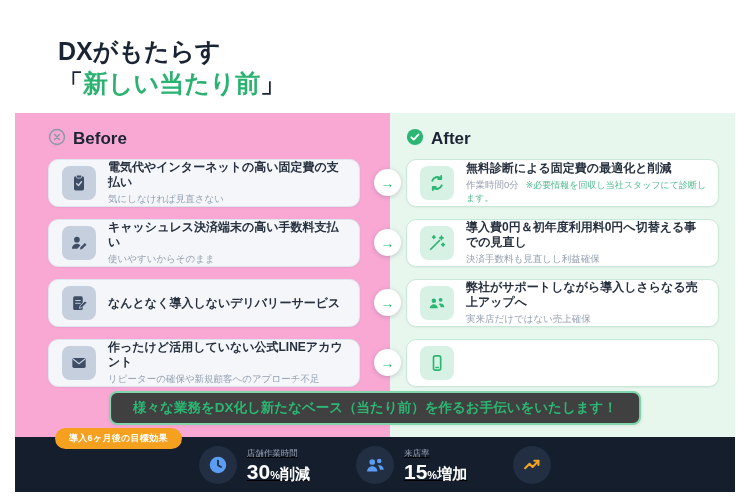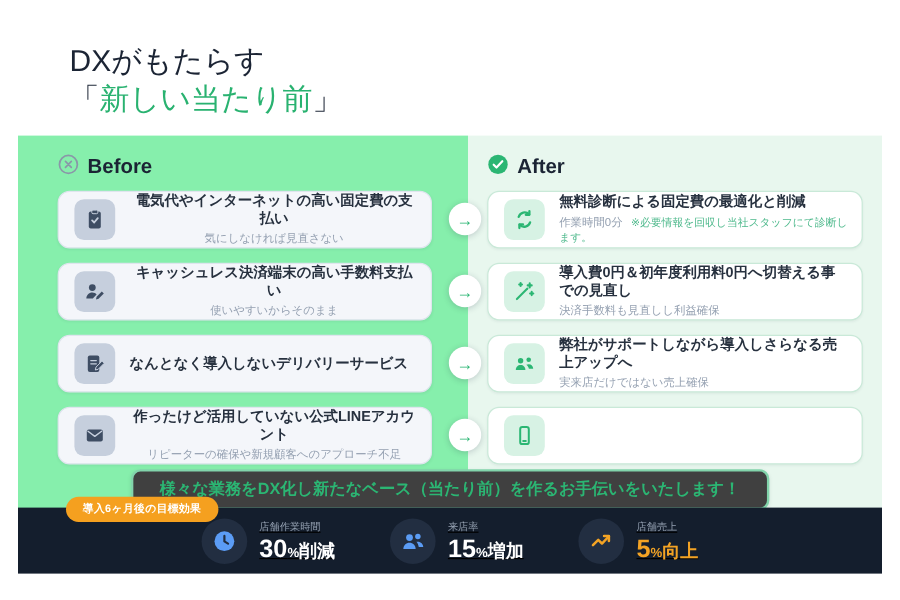--- a/index.html
+++ b/index.html
@@ -6,27 +6,27 @@
   body {
     width:750px; height:500px; background:#ffffff;
     font-family:"Liberation Sans","DejaVu Sans",sans-serif;
     -webkit-font-smoothing:antialiased;
   }
   .slide { position:relative; width:750px; height:500px; background:#fff; overflow:hidden; }
 
   
   .header { padding:30px 0 0 58px; }
   .eyebrow { font-size:10px; color:#54647a; letter-spacing:.5px; }
-  .title { font-size:25px; font-weight:400; color:#1b2434; line-height:1.28; margin-top:5px; }
+  .title { font-size:25px; font-weight:700; color:#1b2434; line-height:1.28; margin-top:5px; }
   .hl { color:#29b270; }
 
   
   .main { position:absolute; top:113px; left:15px; right:15px; bottom:63px; display:flex; }
   .panel { box-sizing:border-box; }
-  .panel-before { width:375px; background:#86efac; padding:16px 30px 0 33px;text-align:center; }
+  .panel-before { width:375px; background:#f9a8d4; padding:16px 30px 0 33px; }
   .panel-after  { flex:1; background:#e8f7ee; padding:16px 16px 0 16px; }
 
   .col-header { display:flex; align-items:center; gap:7px; height:20px; margin-bottom:10px; }
   .col-title { font-size:17px; font-weight:800; color:#1b2434; }
 
   .cards { display:flex; flex-direction:column; gap:12px; }
   .card { height:48px; border-radius:10px; display:flex; align-items:center;
           padding:0 10px 0 13px; box-sizing:border-box; }
   .card-before { background:#f4f6fa; border:1px solid #dfe5ee; box-shadow:0 1px 2px rgba(30,45,70,.06); }
   .card-after  { background:#ffffff; border:1px solid #c9e9d8; box-shadow:0 1px 2px rgba(30,45,70,.06); }
@@ -45,21 +45,21 @@
            color:#2bb673; font-size:14px; font-weight:700; z-index:3; }
   .arrow-0 { top:56px; } .arrow-1 { top:116px; } .arrow-2 { top:176px; } .arrow-3 { top:236px; }
 
   
   .banner { position:absolute; bottom:12px; left:50%; transform:translateX(-50%);
             background:#404040; border:2px solid #82d4ab; border-radius:8px;
             padding:6px 22px; font-size:13.5px; font-weight:800; color:#2bb673;
             white-space:nowrap; box-shadow:0 1px 3px rgba(30,45,70,.08); }
 
   
-  .footer { position:absolute; left:15px; right:15px; top:423px; height:55px; background:#141e2d; }
+  .footer { position:absolute; left:15px; right:15px; top:437px; height:55px; background:#141e2d; }
   .badge { position:absolute; top:-9px; left:40px; background:#f5a01f; color:#fff;
            font-size:9px; font-weight:700; padding:4px 14px; border-radius:11px; letter-spacing:.3px; }
   .stats { height:100%; display:flex; align-items:center; justify-content:center; gap:46px;text-decoration:underline; }
   .stat { display:flex; align-items:center; gap:10px; }
   .stat-circle { width:38px; height:38px; border-radius:50%; background:#222e41;
                  display:flex; align-items:center; justify-content:center; }
   .stat-label { font-size:8.5px; color:#94a0b1; margin-bottom:1px; }
   .stat-value { color:#ffffff; font-weight:800; line-height:1; }
   .stat-num { font-size:21px; }
   .stat-unit { font-size:11px; }
@@ -258,22 +258,18 @@
         </span>
       </div>
 
       <div class="stat orange">
         <span class="stat-circle">
           <svg width="22" height="22" viewBox="0 0 24 24" fill="none" stroke="#f3a324" stroke-width="2.3" stroke-linecap="round" stroke-linejoin="round">
               <path d="M4.5 15.5l4.8-4.8 3.4 3.4 6.3-6.6"></path>
               <path d="M14.6 7.3H19v4.6"></path>
             </svg>
         </span>
-        <span>
-          <div class="stat-label">店舗売上</div>
-          <div class="stat-value"><span class="stat-num">5</span><span class="stat-unit">%</span><span class="stat-suffix">向上</span></div>
-        </span>
       </div>
 
     </div>
   </div>
 
 </div>
 
 </body></html>

